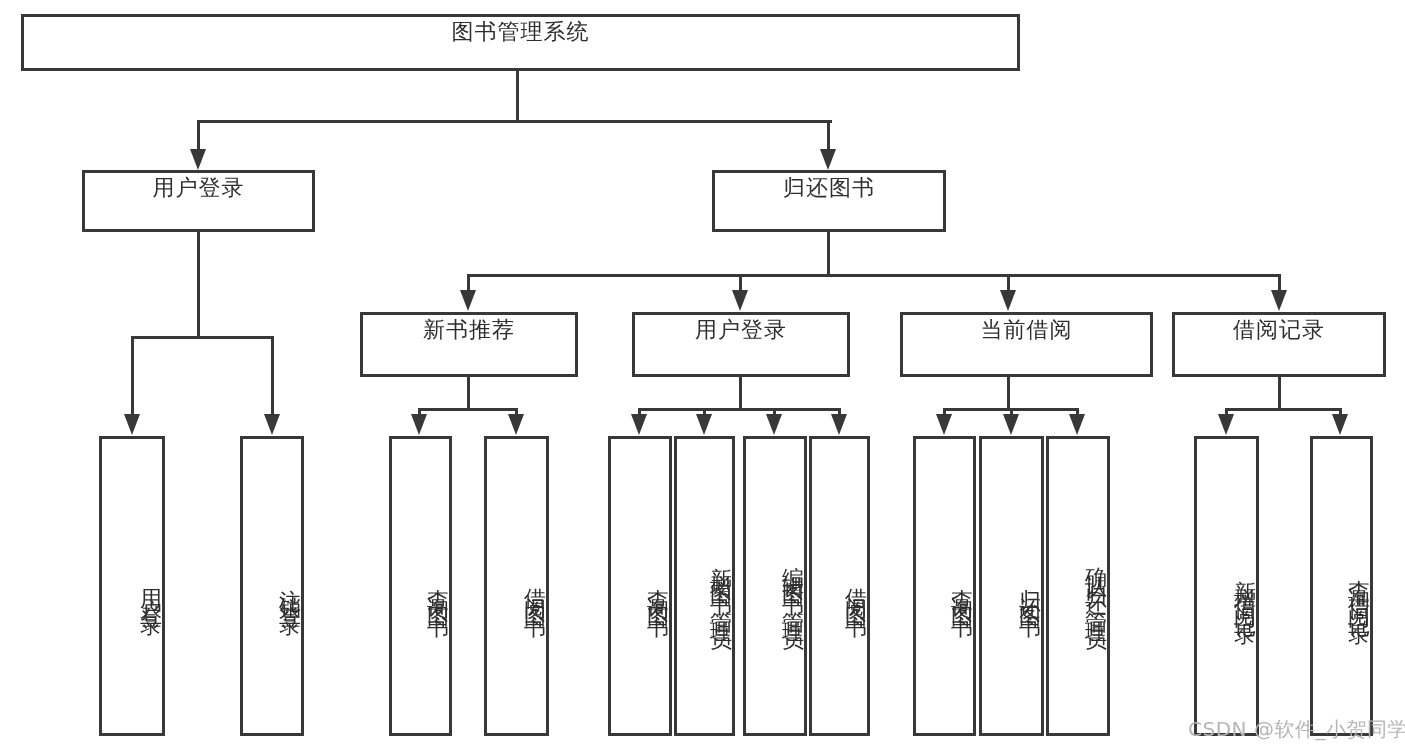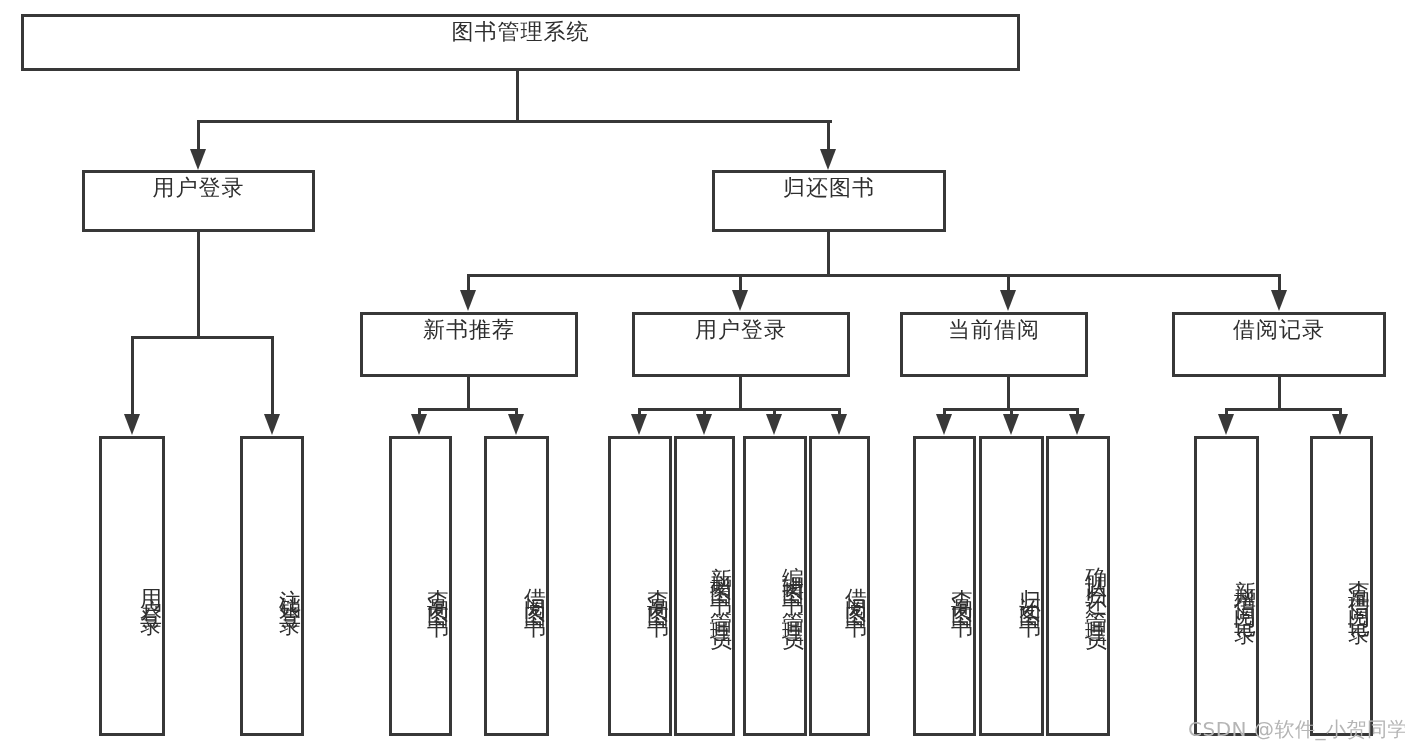--- a/index.html
+++ b/index.html
@@ -69,21 +69,21 @@
 <div class="arrow" style="left:1000px;top:290px;"></div>
 <div class="vline" style="left:1278px;top:274px;height:18px;"></div>
 <div class="arrow" style="left:1271px;top:290px;"></div>
 
 <div class="box" style="left:360px;top:312px;width:218px;height:65px;">
   <span>新书推荐</span>
 </div>
 <div class="box" style="left:632px;top:312px;width:218px;height:65px;">
   <span>用户登录</span>
 </div>
-<div class="box" style="left:900px;top:312px;width:188px;height:65px;">
+<div class="box" style="left:900px;top:312px;width:253px;height:65px;">
   <span>当前借阅</span>
 </div>
 <div class="box" style="left:1172px;top:312px;width:214px;height:65px;">
   <span>借阅记录</span>
 </div>
 
 <div class="vline" style="left:467px;top:377px;height:31px;"></div>
 <div class="hline" style="left:418px;top:408px;width:100px;"></div>
 <div class="vline" style="left:418px;top:408px;height:10px;"></div>
 <div class="arrow" style="left:411px;top:414px;"></div>

